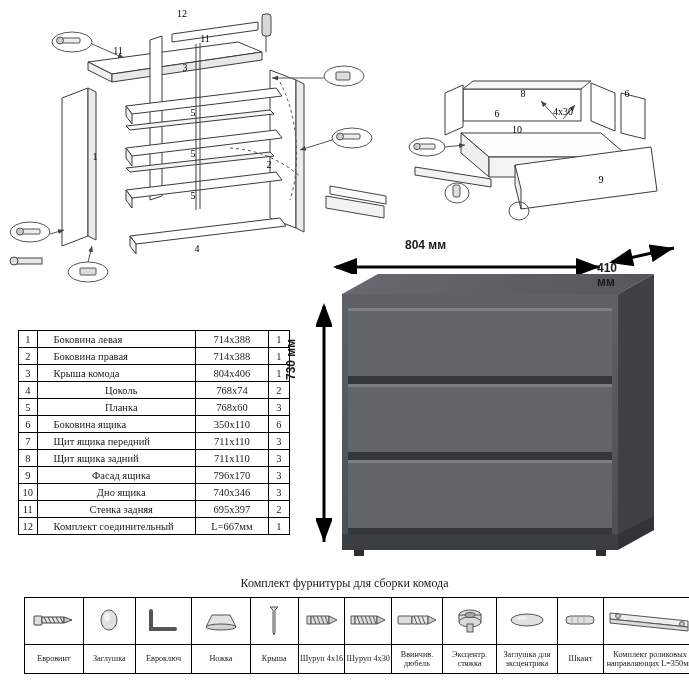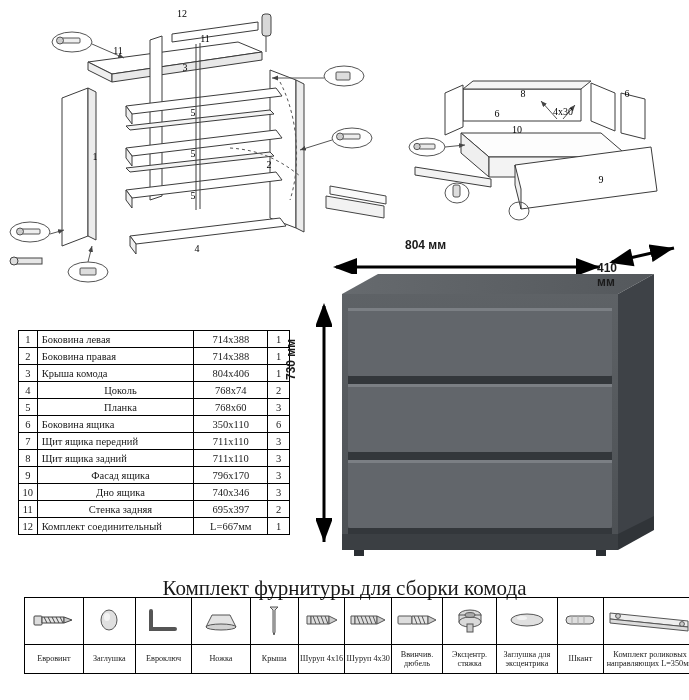--- a/index.html
+++ b/index.html
@@ -20,32 +20,32 @@
   
   #parts-table{
     left:18px;top:330px;width:272px;
     border-collapse:collapse;font-size:10.5px;
     font-family:"Liberation Serif", serif;
   }
   #parts-table td{
     border:1px solid #000;padding:1px 2px;height:14px;line-height:13px;
   }
   #parts-table td.num{width:14px;text-align:center;}
-  #parts-table td.nm{width:150px;text-align:left;padding-left:4px;}
+  #parts-table td.nm{width:150px;text-align:left;padding-left:16px;}
   #parts-table td.nm.center{text-align:center;padding-left:12px;}
   #parts-table td.dim{width:72px;text-align:center;}
   #parts-table td.qty{width:18px;text-align:center;}
 
   
   #photo{left:318px;top:272px;width:350px;height:290px;}
 
   
   #kit-title{
     left:0;top:576px;width:689px;text-align:center;
-    font-size:21px;font-family:"Liberation Serif", serif;
+    font-size:12px;font-family:"Liberation Serif", serif;
   }
   #kit-table{
     left:24px;top:597px;width:673px;border-collapse:collapse;
     font-size:8.5px;font-family:"Liberation Serif", serif;
   }
   #kit-table td{border:1px solid #000;text-align:center;vertical-align:middle;}
   #kit-table tr.icons td{height:44px;}
   #kit-table tr.names td{height:26px;line-height:9.5px;padding:1px;font-size:8.2px;}
   #kit-table tr.counts td{height:24px;font-size:15px;font-weight:bold;}
   .dimlbl{font-size:12px;font-weight:bold;font-family:"Liberation Sans", sans-serif;}

